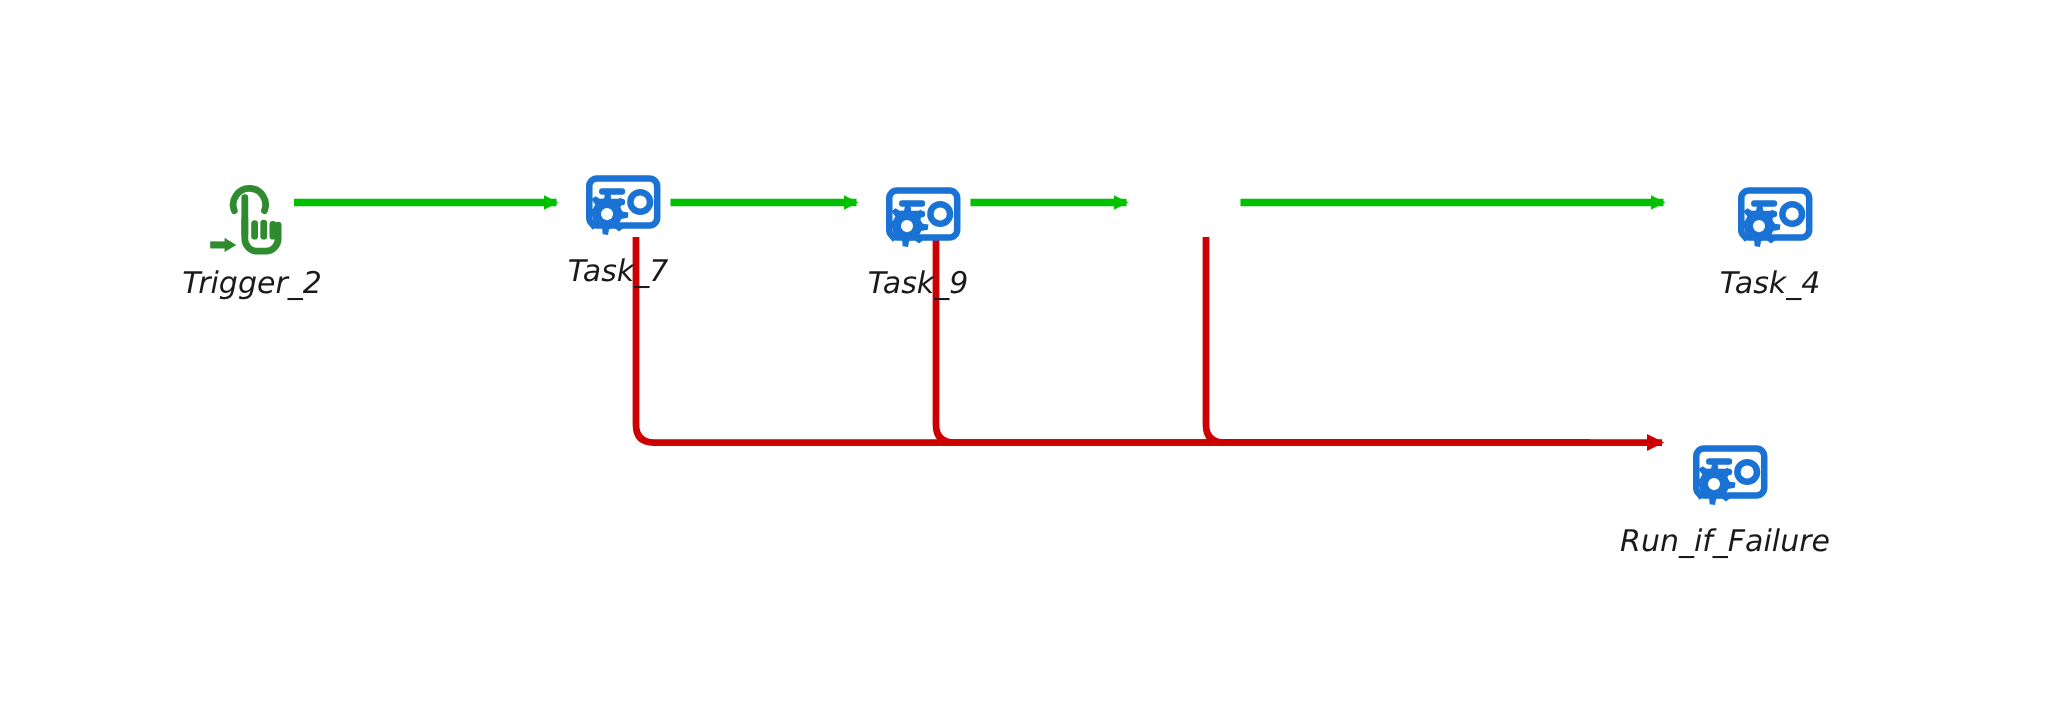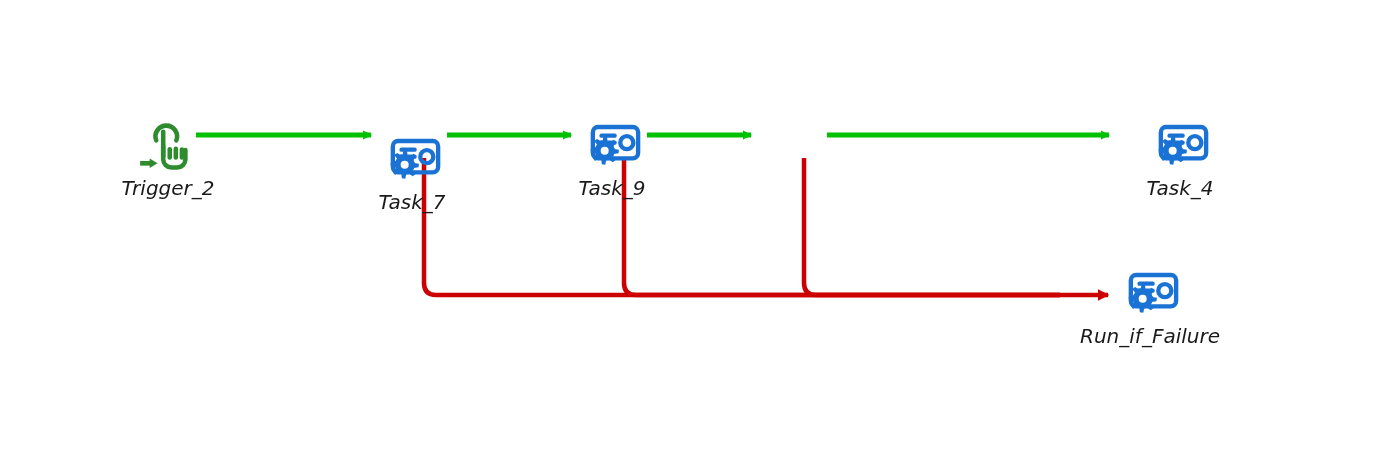--- a/index.html
+++ b/index.html
@@ -89,21 +89,21 @@
         <path d="M52,34 L52,43"></path>
       </g>
       <g fill="#2e8b2e">
         <rect x="4" y="47" width="13" height="5.4"></rect>
         <path d="M15,44.2 L24,49.7 L15,55.2 Z"></path>
       </g>
     </svg>
     <span class="node-label">Trigger_2</span>
   </div>
 
-  <div class="node" style="left:412px; top:174px;">
+  <div class="node" style="left:412px; top:152px;">
     <svg class="node-icon" viewBox="0 0 72 62">
       <g fill="none" stroke="#1a73d4" stroke-width="5" stroke-linecap="round" stroke-linejoin="round">
         <rect x="14" y="8" width="52" height="36" rx="6"></rect>
         <path d="M24,18 L39,18"></path>
         <path d="M24,26 L39,26"></path>
         <path d="M24,34 L37,34"></path>
         <circle cx="53" cy="26" r="7.5"></circle>
       </g>
       <g fill="#1a73d4">
         <path d="M22,23.5 L25.3,23.5 L26.4,18.2 L30.3,19.1 L30.9,24.6 L33.7,26.1 L37.9,22.6 L40.5,25.6 L37.6,30.2 L38.6,33.3 L44,34.1 L43.5,38.1 L38.2,39 L36.8,41.8 L40,46.2 L36.8,48.6 L32.5,45.3 L29.4,46 L28.3,51.3 L24.3,50.8 L23.7,45.4 L20.9,44 L16.5,47.2 L14.2,44.1 L17.5,39.8 L16.8,36.7 L11.4,35.7 L12,31.7 L17.4,31.2 L18.9,28.4 L15.6,24 L18.8,21.7 L22,23.5 Z"></path>
@@ -144,21 +144,21 @@
       </g>
       <g fill="#1a73d4">
         <path d="M22,23.5 L25.3,23.5 L26.4,18.2 L30.3,19.1 L30.9,24.6 L33.7,26.1 L37.9,22.6 L40.5,25.6 L37.6,30.2 L38.6,33.3 L44,34.1 L43.5,38.1 L38.2,39 L36.8,41.8 L40,46.2 L36.8,48.6 L32.5,45.3 L29.4,46 L28.3,51.3 L24.3,50.8 L23.7,45.4 L20.9,44 L16.5,47.2 L14.2,44.1 L17.5,39.8 L16.8,36.7 L11.4,35.7 L12,31.7 L17.4,31.2 L18.9,28.4 L15.6,24 L18.8,21.7 L22,23.5 Z"></path>
         <circle cx="27.6" cy="35.3" r="11.4"></circle>
       </g>
       <circle cx="27.6" cy="35.3" r="4.6" fill="#ffffff"></circle>
     </svg>
     <span class="node-label">Task_4</span>
   </div>
 
-  <div class="node" style="left:1150px; top:308px;text-align:center;">
+  <div class="node" style="left:1150px; top:332px;text-align:center;">
     <svg class="node-icon" viewBox="0 0 72 62">
       <g fill="none" stroke="#1a73d4" stroke-width="5" stroke-linecap="round" stroke-linejoin="round">
         <rect x="14" y="8" width="52" height="36" rx="6"></rect>
         <path d="M24,18 L39,18"></path>
         <path d="M24,26 L39,26"></path>
         <path d="M24,34 L37,34"></path>
         <circle cx="53" cy="26" r="7.5"></circle>
       </g>
       <g fill="#1a73d4">
         <path d="M22,23.5 L25.3,23.5 L26.4,18.2 L30.3,19.1 L30.9,24.6 L33.7,26.1 L37.9,22.6 L40.5,25.6 L37.6,30.2 L38.6,33.3 L44,34.1 L43.5,38.1 L38.2,39 L36.8,41.8 L40,46.2 L36.8,48.6 L32.5,45.3 L29.4,46 L28.3,51.3 L24.3,50.8 L23.7,45.4 L20.9,44 L16.5,47.2 L14.2,44.1 L17.5,39.8 L16.8,36.7 L11.4,35.7 L12,31.7 L17.4,31.2 L18.9,28.4 L15.6,24 L18.8,21.7 L22,23.5 Z"></path>

